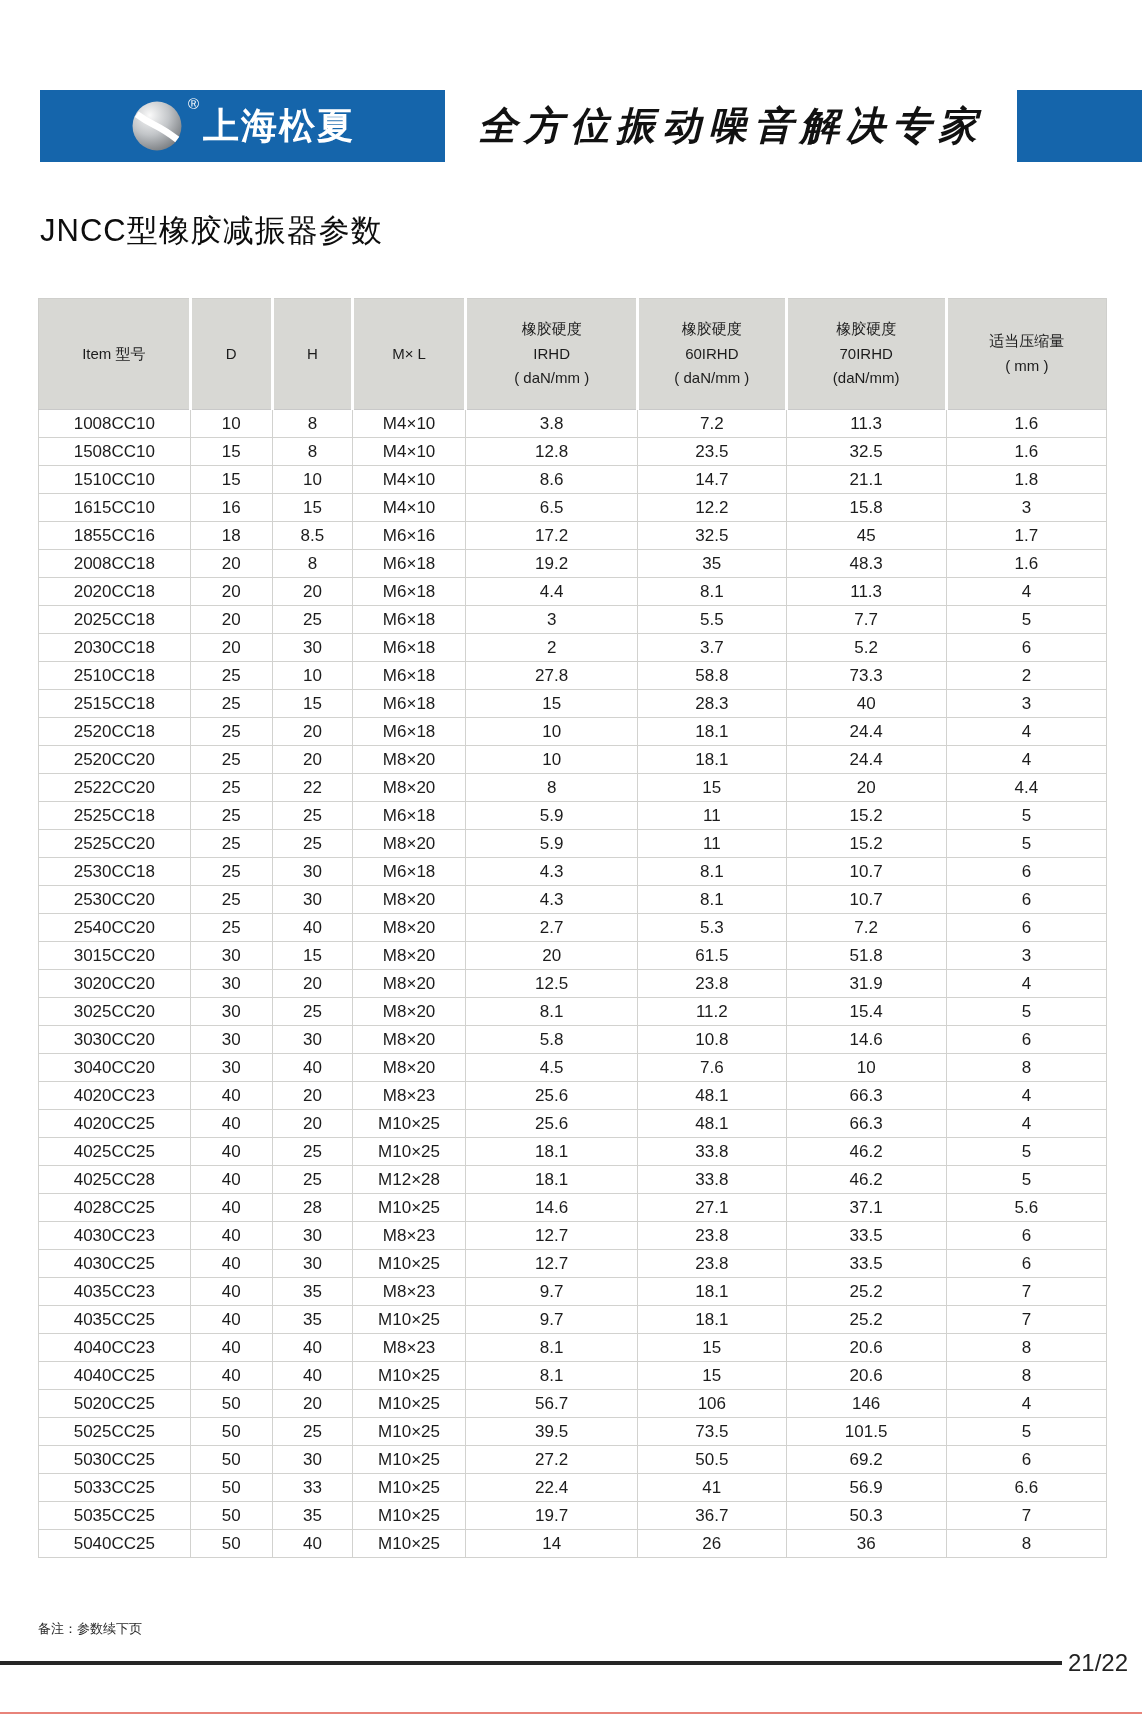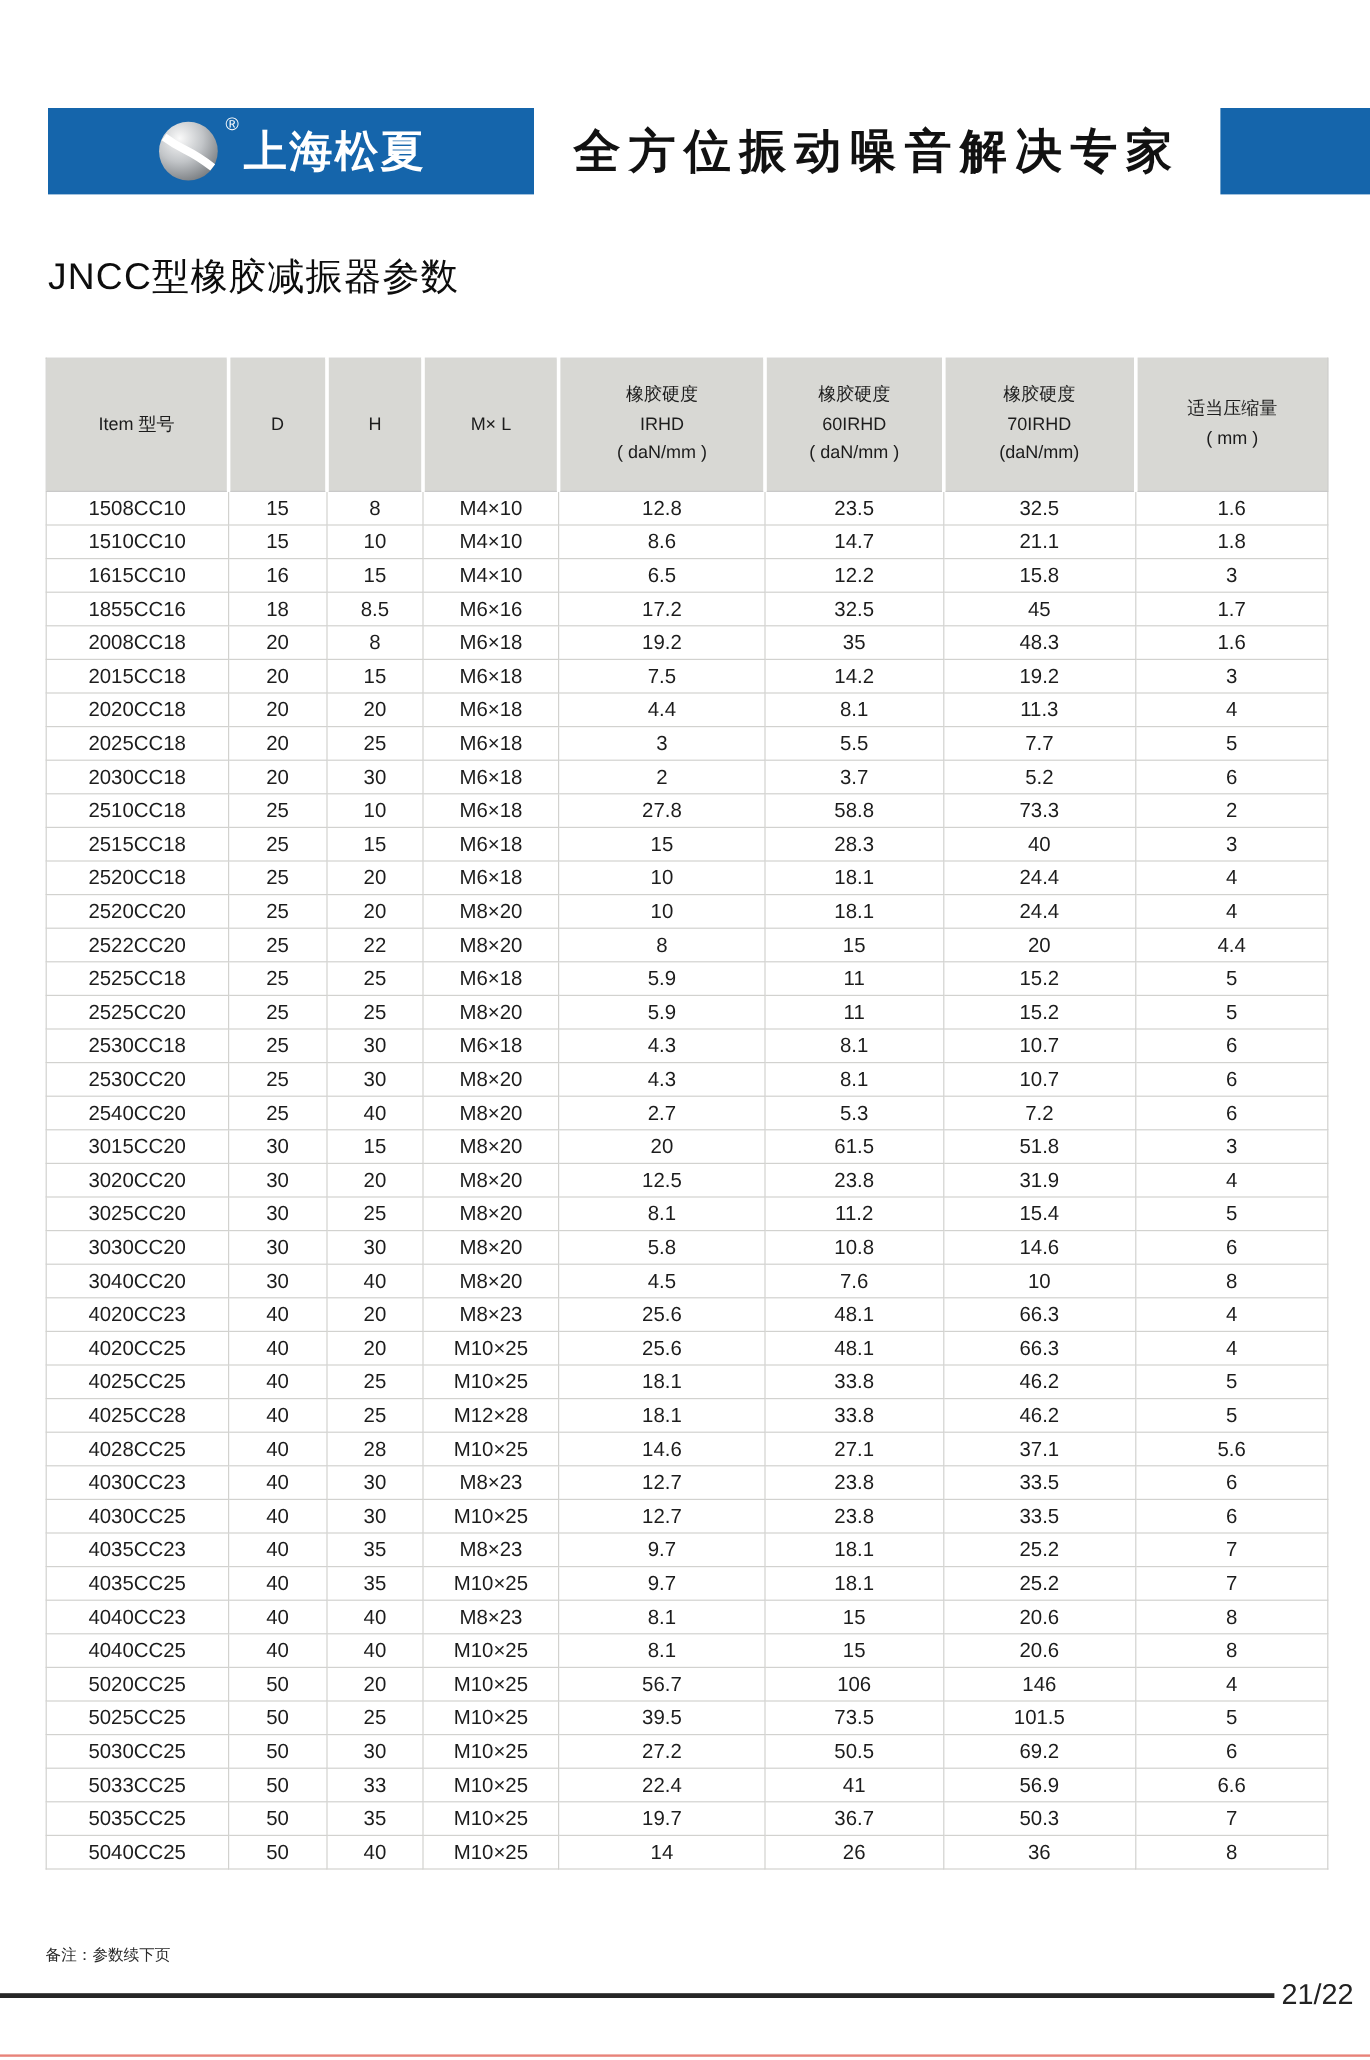--- a/index.html
+++ b/index.html
@@ -25,20 +25,21 @@
   .logo-text{
     color:#fff;font-size:36px;font-weight:bold;letter-spacing:2px;
     line-height:72px;
     text-align:center;
   }
   .slogan{
     position:absolute;left:445px;top:0;width:572px;height:72px;
     display:flex;align-items:center;justify-content:center;
     font-size:39px;font-weight:bold;color:#111;letter-spacing:7px;
     white-space:nowrap;
+    font-style:italic;
   }
   .right-box{
     position:absolute;left:1017px;top:0;width:125px;height:72px;
     background:#1565ab;
   }
   
   .page-title{
     position:absolute;left:40px;top:210px;
     font-size:31px;font-weight:normal;color:#0d0d0d;letter-spacing:1px;
   }
@@ -144,20 +145,30 @@
 ( daN/mm )</th>
             <th>橡胶硬度
 70IRHD
 (daN/mm)</th>
             <th>适当压缩量
 ( mm )</th>
           </tr>
       </thead>
       <tbody>
           <tr>
+            <td>1008CC10</td>
+            <td>10</td>
+            <td>8</td>
+            <td>M4×10</td>
+            <td>3.8</td>
+            <td>7.2</td>
+            <td>11.3</td>
+            <td>1.6</td>
+          </tr>
+          <tr>
             <td>1508CC10</td>
             <td>15</td>
             <td>8</td>
             <td>M4×10</td>
             <td>12.8</td>
             <td>23.5</td>
             <td>32.5</td>
             <td>1.6</td>
           </tr>
           <tr>
@@ -194,30 +205,20 @@
             <td>2008CC18</td>
             <td>20</td>
             <td>8</td>
             <td>M6×18</td>
             <td>19.2</td>
             <td>35</td>
             <td>48.3</td>
             <td>1.6</td>
           </tr>
           <tr>
-            <td>2015CC18</td>
-            <td>20</td>
-            <td>15</td>
-            <td>M6×18</td>
-            <td>7.5</td>
-            <td>14.2</td>
-            <td>19.2</td>
-            <td>3</td>
-          </tr>
-          <tr>
             <td>2020CC18</td>
             <td>20</td>
             <td>20</td>
             <td>M6×18</td>
             <td>4.4</td>
             <td>8.1</td>
             <td>11.3</td>
             <td>4</td>
           </tr>
           <tr>

